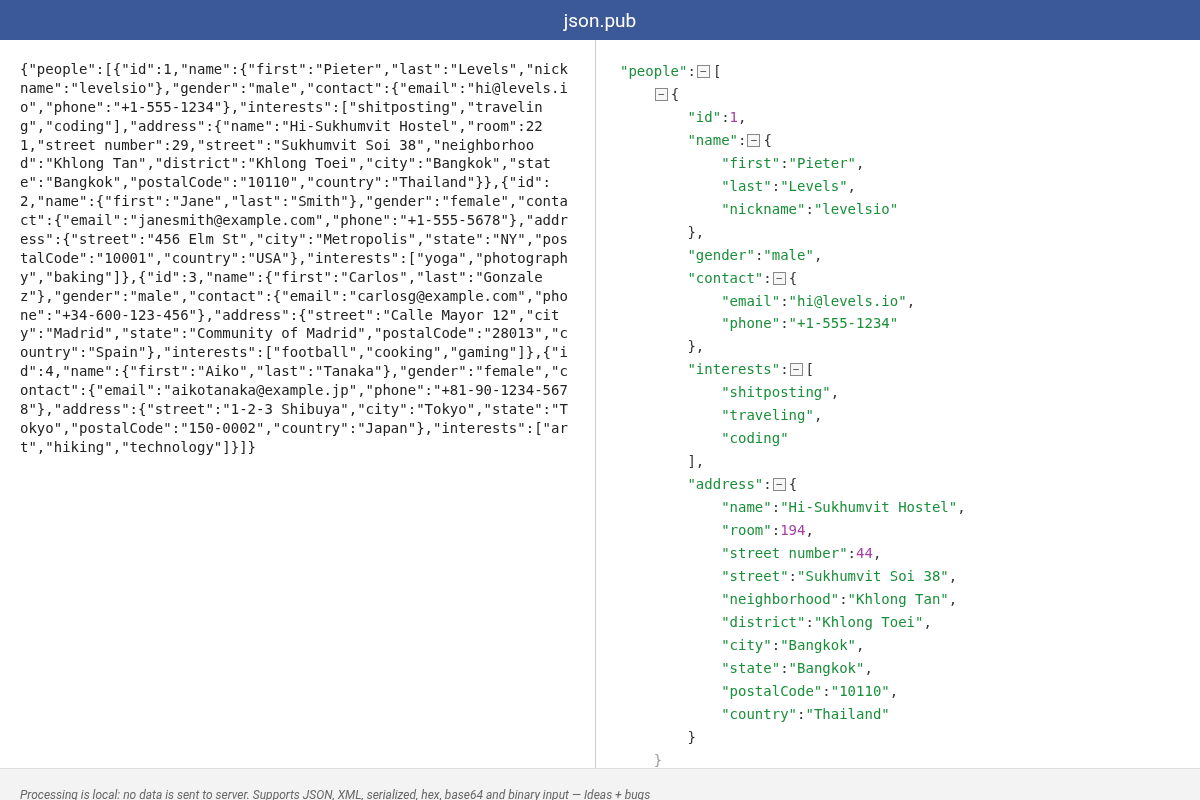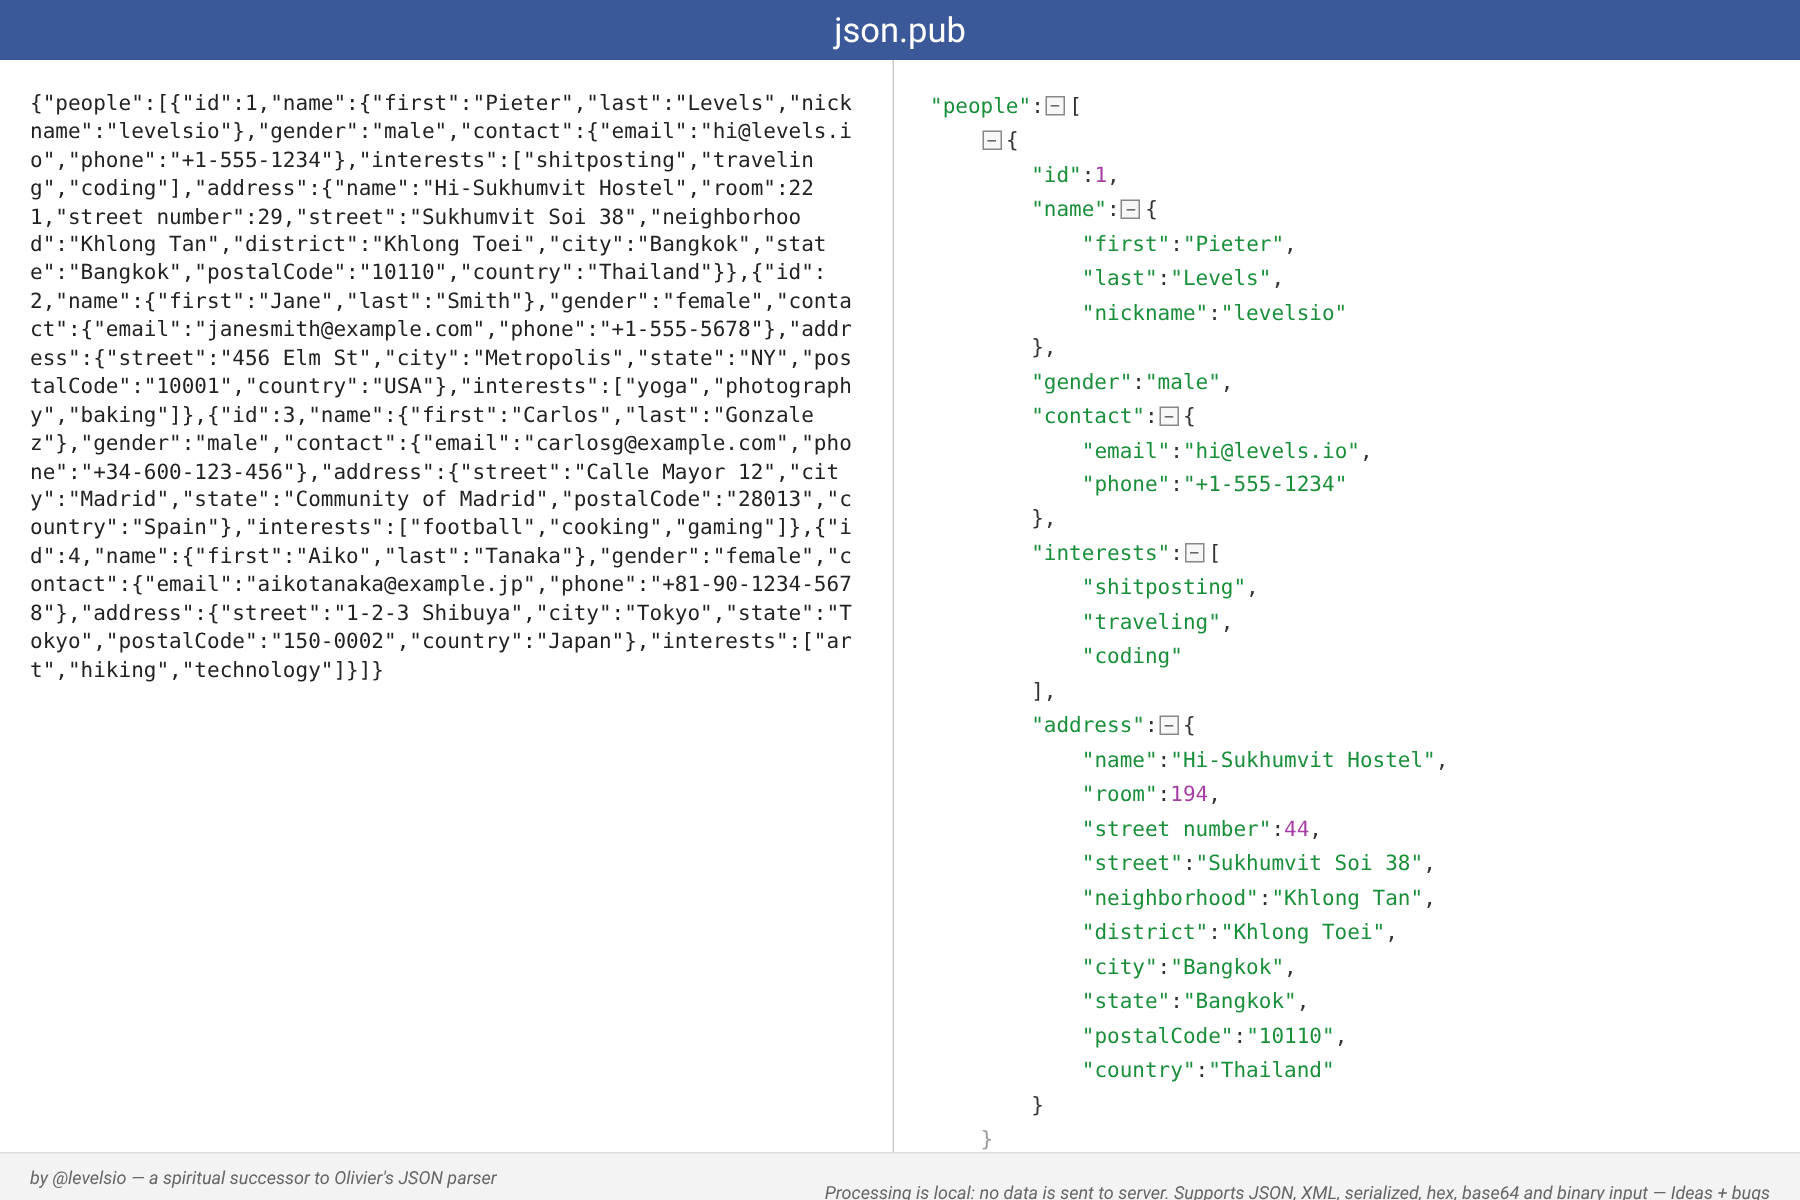--- a/index.html
+++ b/index.html
@@ -12,21 +12,21 @@
   display: flex;
   flex-direction: column;
 }
 .header {
   background: #3b5998;
   color: #fff;
   height: 40px;
   display: flex;
   align-items: center;
   justify-content: center;
-  font-size: 23px;
+  font-size: 19px;
   flex-shrink: 0;
 }
 .main {
   flex: 1;
   display: flex;
   overflow: hidden;
 }
 .left-panel {
   width: 596px;
   padding: 20px;
@@ -135,19 +135,16 @@
 <div class="line">            <span class="key">"state"</span><span class="punct">:</span><span class="str">"Bangkok"</span><span class="punct">,</span></div>
 <div class="line">            <span class="key">"postalCode"</span><span class="punct">:</span><span class="str">"10110"</span><span class="punct">,</span></div>
 <div class="line">            <span class="key">"country"</span><span class="punct">:</span><span class="str">"Thailand"</span></div>
 <div class="line">        <span class="punct">}</span></div>
 <div class="line">    <span class="punct" style="opacity:.5">}</span></div>
     </div>
   </div>
 </div>
 
 <div class="footer">
-  <div class="left">
-    <span>by </span><a>@levelsio</a><span> — a spiritual successor to </span><a>Olivier's JSON parser</a>
-  </div>
   <div class="right">
     <span>Processing is local: no data is sent to server. Supports JSON, XML, serialized, hex, base64 and binary input — </span><a>Ideas + bugs</a>
   </div>
 </div>
 
 </body></html>

